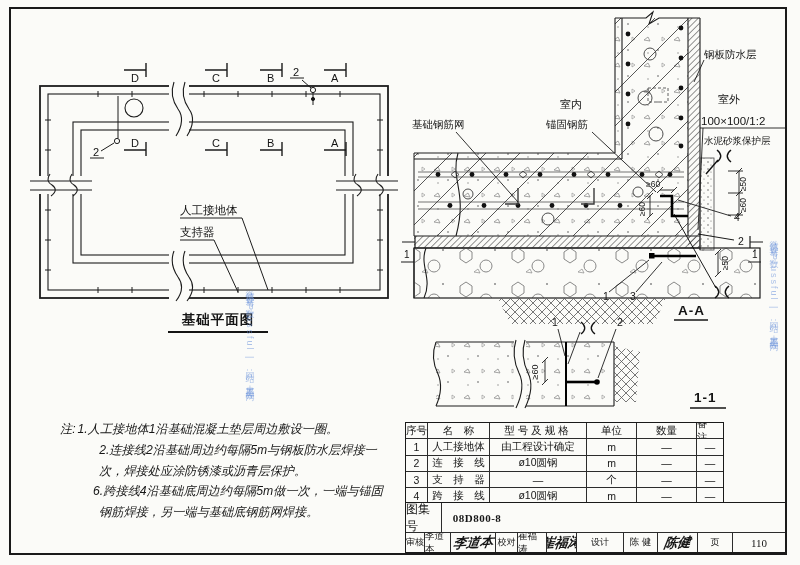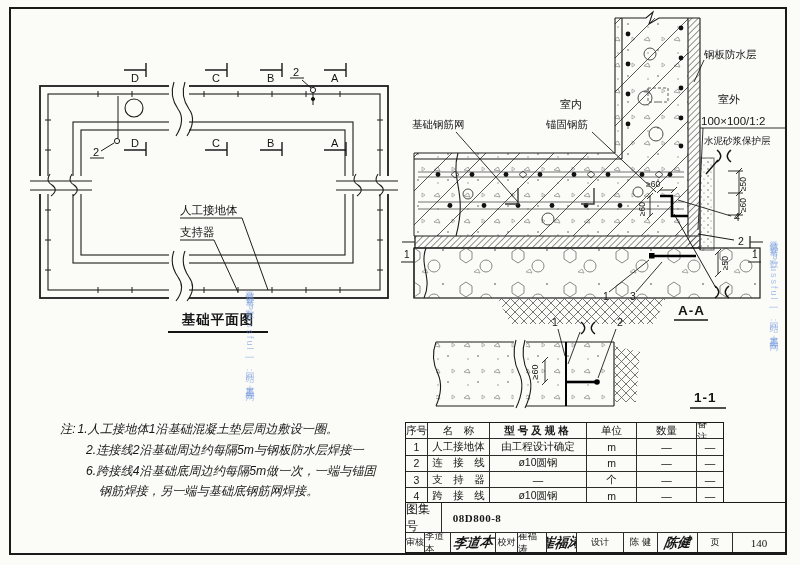--- a/index.html
+++ b/index.html
@@ -3,29 +3,29 @@
 <meta charset="utf-8">
 <style>
   body{margin:0;background:#e9e9e9;font-family:"Liberation Sans",sans-serif;}
   .page{position:relative;width:800px;height:565px;background:#fbfbf8;overflow:hidden;color:#161616;margin:0 auto;}
   .frame{position:absolute;left:9px;top:7px;width:778px;height:548px;border:2px solid #1a1a1a;box-sizing:border-box;}
   .abs{position:absolute;}
   svg text{font-family:"Liberation Sans",sans-serif;fill:#141414;}
   .plan-title{position:absolute;left:168px;top:311px;width:100px;text-align:center;font-weight:bold;
     font-size:13.5px;letter-spacing:1px;border-bottom:2px solid #141414;padding-bottom:2px;}
   .notes{position:absolute;left:60px;top:419px;width:330px;font-size:12.2px;line-height:20.8px;white-space:nowrap;font-style:italic;}
-  .nl0{padding-left:0;} .nl1{padding-left:26px;} .nl2{padding-left:39px;}
+  .nl0{padding-left:0;} .nl1{padding-left:26px;text-align:center;} .nl2{padding-left:39px;}
   .note-label{margin-right:2px;}
   
   .ptable{position:absolute;left:405px;top:422px;width:319px;border:1.6px solid #1a1a1a;border-bottom:none;
     box-sizing:border-box;display:grid;grid-template-columns:22px 62px 97px 50px 60px 1fr;}
   .ptable .c{border-right:1px solid #2c2c2c;border-bottom:1px solid #2c2c2c;display:flex;align-items:center;
     justify-content:center;font-size:10.5px;height:15.3px;overflow:hidden;}
   .ptable .c.last{border-right:none;}
-  .ls3{letter-spacing:3px;font-weight:bold;}
+  .ls3{letter-spacing:3px;}
   
   .tblock{position:absolute;left:405px;top:502px;width:381px;border:1.6px solid #1a1a1a;box-sizing:border-box;background:#fbfbf8;}
   .trow1{display:flex;height:29px;}
   .trow2{display:flex;height:19px;border-top:1px solid #2c2c2c;justify-content:space-between;}
   .tcell{display:flex;align-items:center;justify-content:center;border-right:1px solid #2c2c2c;box-sizing:border-box;overflow:hidden;}
   .tcell.last{border-right:none;}
   .t-title{flex:1;font-size:14.5px;font-weight:bold;letter-spacing:1px;}
   .t-atlas-label{width:36px;font-size:12px;}
   .t-atlas-no{width:70px;font-size:11px;font-family:"Liberation Serif",serif;letter-spacing:.5px;font-weight:bold;}
   .s-label{font-size:9px;} .s-name{font-size:9.5px;}
@@ -312,20 +312,21 @@
     </g>
     <text x="124" y="14" font-size="10.5">1</text>
     <text x="189" y="14" font-size="10.5">2</text>
     <text x="266" y="90" font-size="13.5" font-weight="bold" letter-spacing="1">1-1</text>
     <path d="M262 96 H298" stroke="#141414" stroke-width="1.6"></path>
   </svg>
 
   <div class="notes">
     <div class="nl0"><span class="note-label">注:</span><span>1.人工接地体1沿基础混凝土垫层周边敷设一圈。</span></div>
     <div class="nl1"><span>2.连接线2沿基础周边约每隔5m与钢板防水层焊接一</span></div>
+    <div class="nl2"><span>次，焊接处应涂防锈漆或沥青层保护。</span></div>
     <div class="nl1"><span>6.跨接线4沿基础底周边约每隔5m做一次，一端与锚固</span></div>
     <div class="nl2"><span>钢筋焊接，另一端与基础底钢筋网焊接。</span></div>
   </div>
 
   <div class="ptable">
     <div class="c">序号</div>
     <div class="c">名　称</div>
     <div class="c ls3">型号及规格</div>
     <div class="c">单位</div>
     <div class="c">数量</div>
@@ -375,19 +376,19 @@
       <div class="tcell s-name" style="width:29px">崔福涛</div>
       <div class="tcell" style="width:30px">
           <span class="sig">崔福涛</span>
         </div>
       <div class="tcell s-label" style="width:47px">设计</div>
       <div class="tcell s-name" style="width:34px">陈 健</div>
       <div class="tcell" style="width:40px">
           <span class="sig">陈健</span>
         </div>
       <div class="tcell s-label" style="width:35px">页</div>
-      <div class="tcell last" style="flex:1;font-size:11px;font-family:'Liberation Serif',serif">140</div>
+      <div class="tcell last" style="flex:1;font-size:11px;font-family:'Liberation Serif',serif">110</div>
     </div>
   </div>
 
   <div class="wm" style="left:243px;top:283px;height:272px">微信公众号: 数Plussful | 网站: 大星工程网</div>
   <div class="wm" style="left:767px;top:233px;height:312px">微信公众号: 数Plussful | 网站: 大星工程网</div>
 </div>
 
 </body></html>

